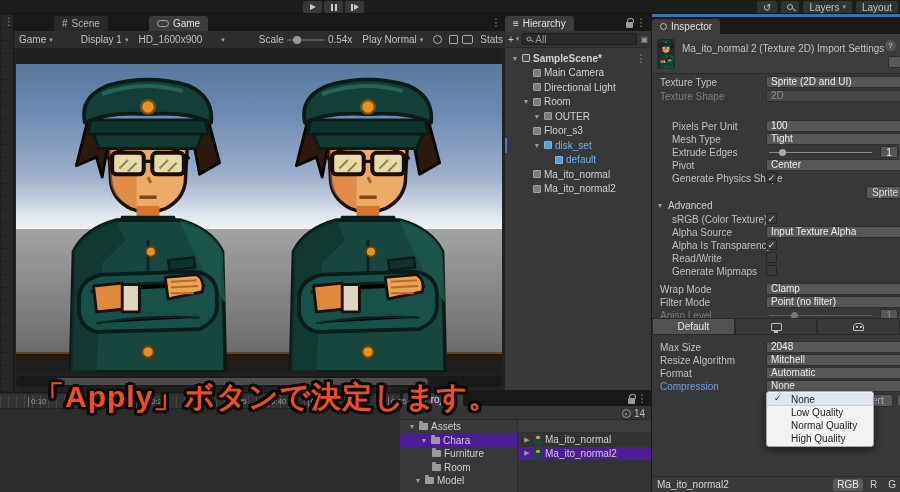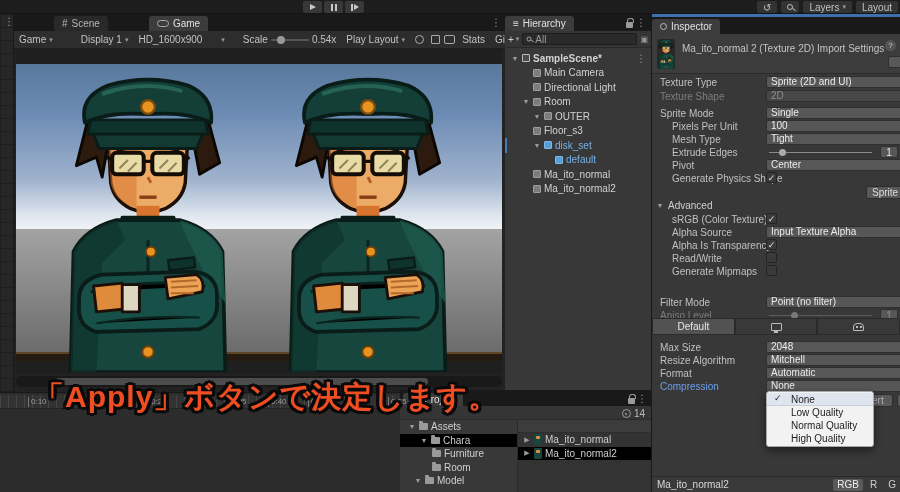--- a/index.html
+++ b/index.html
@@ -50,21 +50,21 @@
 .bluetext{color:#79b0e8}
 .selbar{position:absolute;left:0;top:0;bottom:0;width:2px;background:#4a79b8}
 
 #project{position:absolute;left:400px;top:390px;width:252px;height:102px;background:#383838;border-top:1px solid #191919;border-right:1px solid #191919}
 #projtool{position:absolute;left:0;right:0;top:15px;height:14px;background:#353535;border-bottom:1px solid #2a2a2a}
 .folder{width:9px;height:7px;background:#9a9a9a;border-radius:1px;position:relative;flex:none}
 .folder:before{content:"";position:absolute;left:0;top:-2px;width:4px;height:2px;background:#9a9a9a;border-radius:1px 1px 0 0}
 #projtree{position:absolute;left:0;top:29px;width:118px;bottom:0;border-right:1px solid #2a2a2a;overflow:hidden}
 #projlist{position:absolute;left:118px;right:0;top:29px;bottom:0;background:#333}
 .prow{position:relative;height:13.5px;display:flex;align-items:center;gap:3px;color:#cfcfcf;white-space:nowrap}
-.prow.sel{background:#000000}
+.prow.sel{background:#4c1d95}
 .sprthumb{width:8px;height:11px;background:#17473f;border-radius:1px;position:relative;flex:none}
 .sprthumb:after{content:"";position:absolute;left:2px;top:2px;width:4px;height:3px;background:#e0913c;border-radius:1px}
 .eyeic{display:inline-block;width:9px;height:9px;border:1px solid #9a9a9a;border-radius:50%;position:relative}
 .eyeic:after{content:"";position:absolute;left:2.5px;top:2.5px;width:2px;height:2px;background:#9a9a9a;border-radius:50%}
 
 #inspector{position:absolute;left:652px;top:14px;width:248px;height:478px;background:#383838}
 #insp-blue{position:absolute;left:0;top:0;width:100%;height:3px;background:#3e6fb0}
 #inspector .tabrow{top:3px}
 #insp-header{position:absolute;left:0;right:0;top:20px;height:40px;background:#3c3c3c;border-bottom:1px solid #2b2b2b}
 #insp-thumb{position:absolute;left:5px;top:5px;width:18px;height:30px;background:#2a2a2a;border-radius:2px;overflow:hidden}
@@ -206,29 +206,29 @@
         <span class="caret">▾</span>
       </div>
     <div class="gt" style="margin-left:18px">
         <span>Display 1</span>
         <span class="caret">▾</span>
       </div>
     <div class="gt">
         <span>HD_1600x900</span>
         <span class="caret" style="margin-left:16px">▾</span>
       </div>
-    <div class="gt" style="margin-left:8px">
+    <div class="gt" style="margin-left:24px">
         <span>Scale</span>
         <span class="slider-track">
           <span class="slider-knob"></span>
         </span>
         <span>0.54x</span>
       </div>
     <div class="gt">
-        <span>Play Layout</span>
+        <span>Play Normal</span>
         <span class="caret">▾</span>
       </div>
     <div class="gt">
         <span class="gicon" style="border-radius:50%;width:9px"></span>
       </div>
     <div class="gt" style="padding:0 2px">
         <span class="gicon" style="width:9px;border-radius:1px"></span>
       </div>
     <div class="gt" style="padding:0 2px">
         <span class="gicon"></span>
@@ -416,24 +416,20 @@
   </div>
 
   <div class="irow" style="top:62px">
       <span class="ilabel">Texture Type</span>
       <span class="ival">Sprite (2D and UI)</span>
     </div>
   <div class="irow" style="top:76px">
       <span class="ilabel dim">Texture Shape</span>
       <span class="ival dimval">2D</span>
     </div>
-  <div class="irow" style="top:93px">
-      <span class="ilabel">Sprite Mode</span>
-      <span class="ival">Single</span>
-    </div>
   <div class="irow" style="top:106px">
       <span class="ilabel ind">Pixels Per Unit</span>
       <span class="ival">100</span>
     </div>
   <div class="irow" style="top:119px">
       <span class="ilabel ind">Mesh Type</span>
       <span class="ival">Tight</span>
     </div>
   <div class="irow" style="top:132px">
       <span class="ilabel ind">Extrude Edges</span>
@@ -472,20 +468,24 @@
       <span class="cb">✓</span>
     </div>
   <div class="irow" style="top:238px">
       <span class="ilabel ind">Read/Write</span>
       <span class="cb"></span>
     </div>
   <div class="irow" style="top:251px">
       <span class="ilabel ind">Generate Mipmaps</span>
       <span class="cb"></span>
     </div>
+  <div class="irow" style="top:269px">
+      <span class="ilabel">Wrap Mode</span>
+      <span class="ival">Clamp</span>
+    </div>
   <div class="irow" style="top:282px">
       <span class="ilabel">Filter Mode</span>
       <span class="ival">Point (no filter)</span>
     </div>
   <div class="irow" style="top:295px">
       <span class="ilabel dim">Aniso Level</span>
       <span class="strack dim2">
         <span class="sknob" style="left:22px;background:#777"></span>
       </span>
       <span class="sval" style="color:#8f8f8f">1</span>

